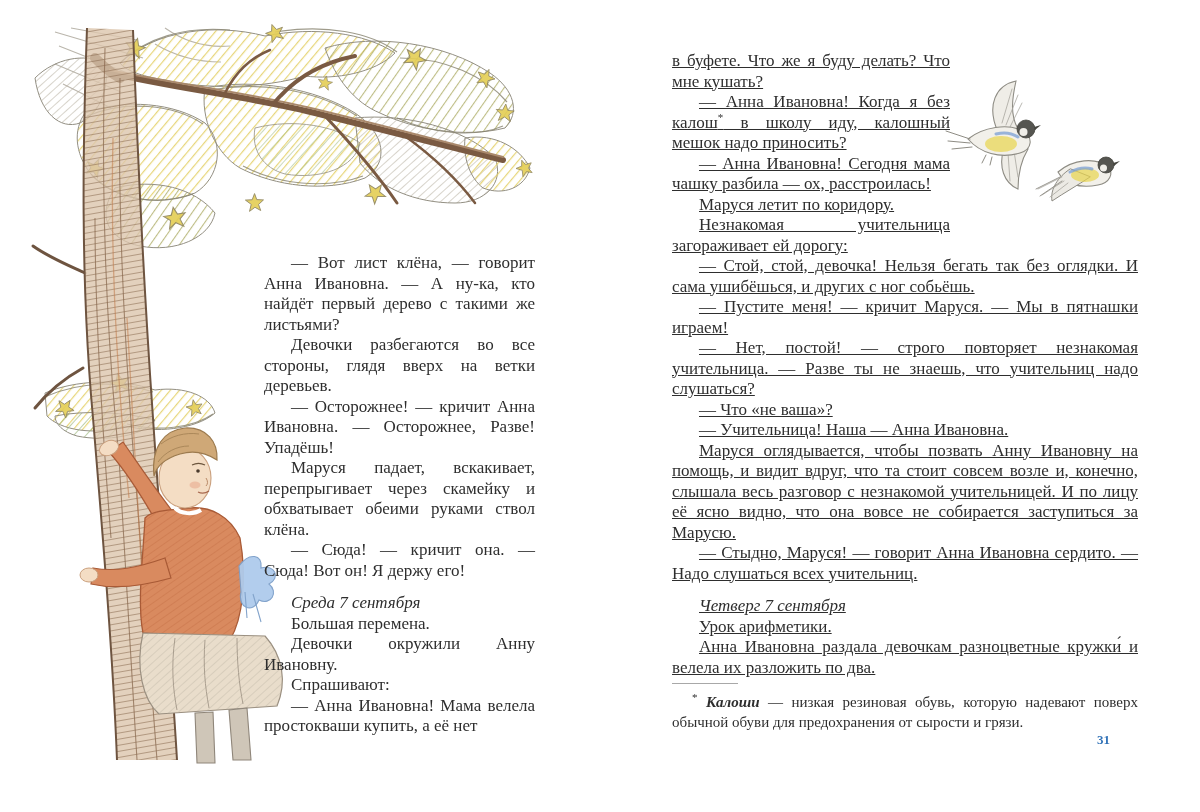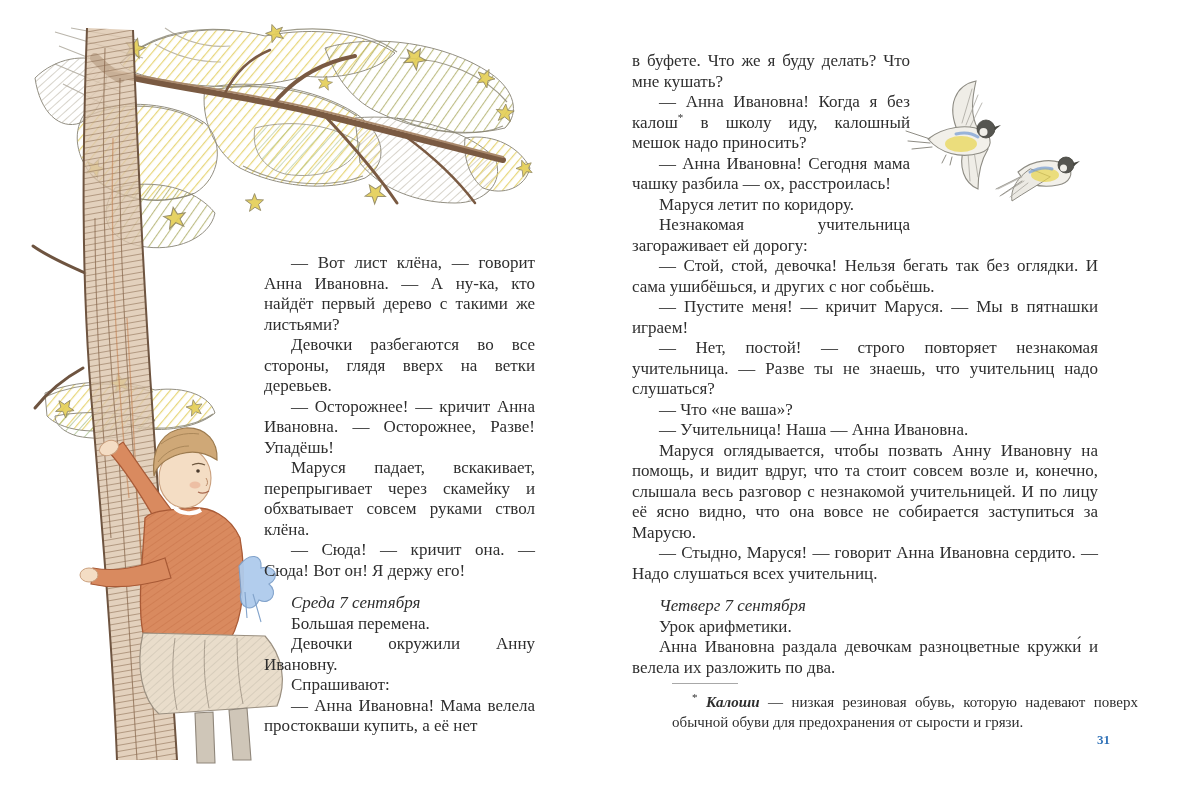--- a/index.html
+++ b/index.html
@@ -1,20 +1,20 @@
 <!DOCTYPE html>
 <html lang="ru"><head>
 <meta charset="utf-8">
 <style>
   html,body{margin:0;padding:0;background:#ffffff;}
   .spread{position:relative;width:1200px;height:812px;background:#ffffff;overflow:hidden;
           font-family:"Liberation Serif","DejaVu Serif",serif;color:#2e2e2e;}
   .textcol{position:absolute;text-align:justify;font-size:17px;line-height:20.5px;}
   #left-text{left:264px;top:253px;width:271px;}
-  #right-text{left:632px;top:51px;width:466px;}
+  #right-text{left:672px;top:51px;width:466px;text-decoration:underline;}
   p.para{margin:0;text-indent:27px;}
   p.para.no-indent{text-indent:0;}
   .heading{font-style:italic;text-indent:27px;margin:12px 0 0 0;}
   sup.fnm{font-size:11px;line-height:0;vertical-align:super;}
   .float-spacer{float:right;width:188px;height:166px;}
   #birds-svg{position:absolute;left:266px;top:26px;}
   .footnote{position:absolute;left:672px;top:683px;width:466px;font-size:15px;line-height:19.5px;text-align:justify;}
   .fn-rule{width:66px;height:1px;background:#a8a8a8;margin:0 0 9px 0;}
   .fn-text{margin:0;text-indent:20px;}
   .fn-term{font-style:italic;font-weight:bold;}
@@ -163,21 +163,21 @@
       <ellipse cx="170" cy="467" rx="5.5" ry="3.5" fill="#e8a68a" opacity="0.55"></ellipse>
 
       <path d="M150,490 C156,496 168,497 176,492" stroke="#ffffff" stroke-width="4" fill="none"></path>
     </g>
   </svg>
 
   <div id="left-text" class="textcol">
       <p class="para">— Вот лист клёна, — говорит Анна Ивановна. — А ну-ка, кто найдёт первый дерево с такими же листьями?</p>
       <p class="para">Девочки разбегаются во все стороны, глядя вверх на ветки деревьев.</p>
       <p class="para">— Осторожнее! — кричит Анна Ивановна. — Осторожнее, Разве! Упадёшь!</p>
-      <p class="para">Маруся падает, вскакивает, перепрыгивает через скамейку и обхватывает совсем руками ствол клёна.</p>
+      <p class="para">Маруся падает, вскакивает, перепрыгивает через скамейку и обхватывает обеими руками ствол клёна.</p>
       <p class="para">— Сюда! — кричит она. — Сюда! Вот он! Я держу его!</p>
       <div class="heading">Среда 7 сентября</div>
       <p class="para">Большая перемена.</p>
       <p class="para">Девочки окружили Анну Ивановну.</p>
       <p class="para">Спрашивают:</p>
       <p class="para">— Анна Ивановна! Мама велела простокваши купить, а её нет</p>
     </div>
 
   <div id="right-text" class="textcol">
     <div class="float-spacer"></div>

